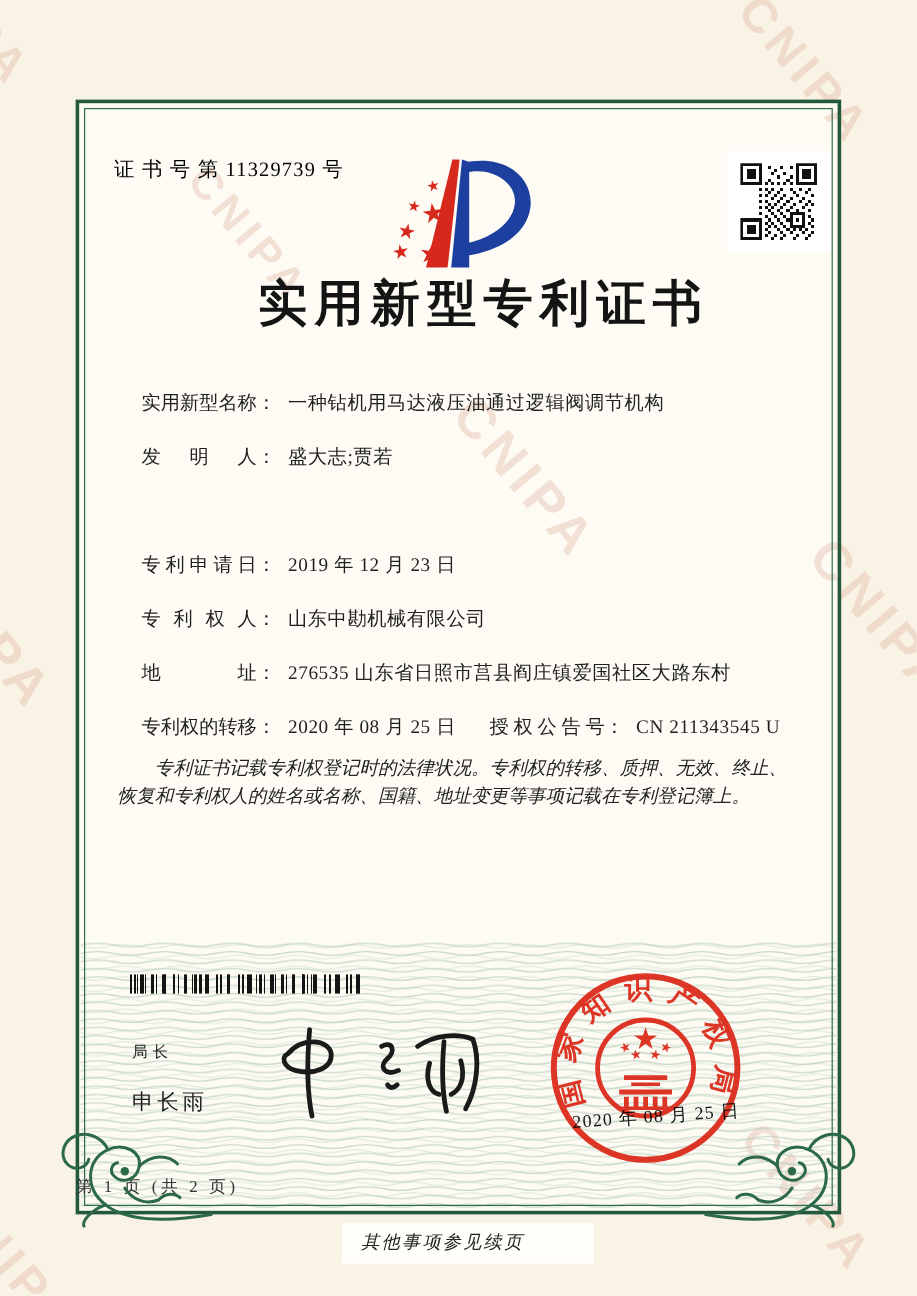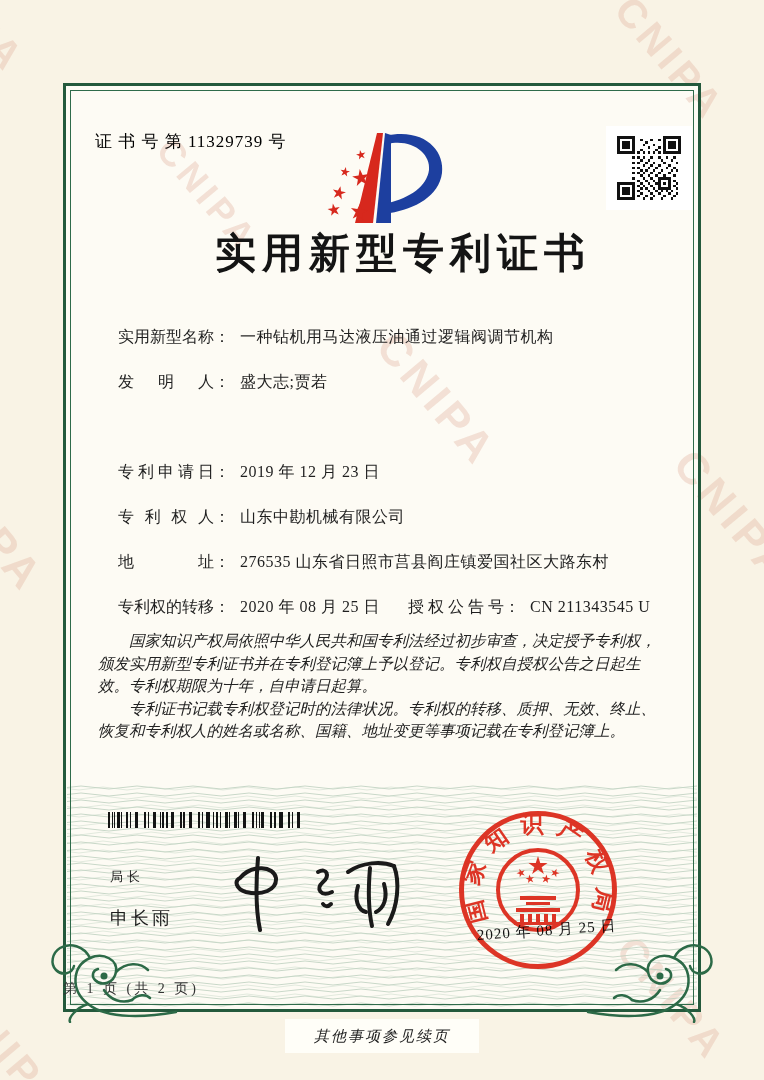--- a/index.html
+++ b/index.html
@@ -51,21 +51,21 @@
   .seal-date{position:absolute;left:477px;top:926px;font-size:15px;letter-spacing:1px;color:#151515;
              transform:rotate(-4deg);transform-origin:left center;mix-blend-mode:multiply;white-space:nowrap;}
 
   .page-info{position:absolute;left:63px;top:980px;width:638px;font-size:14px;letter-spacing:3px;color:#333;}
 
   .ornament{position:absolute;z-index:5;}
   .orn-left{left:48px;top:938px;}
   .orn-right{left:586px;top:938px;transform:scaleX(-1);}
 
   .footer-note{position:absolute;left:285px;top:1019px;width:194px;height:34px;background:#fffef8;z-index:6;
-               text-align:center;line-height:34px;font-size:15px;font-style:italic;letter-spacing:2px;color:#222;}
+               text-align:left;line-height:34px;font-size:15px;font-style:italic;letter-spacing:2px;color:#222;padding-left:16px;}
 </style>
 </head>
 <body>
 
 <div class="page">
 
   <span class="wm" style="left:-60px;top:-60px">CNIPA</span>
   <span class="wm" style="left:640px;top:-12px">CNIPA</span>
   <span class="wm" style="left:180px;top:130px;font-size:36px">CNIPA</span>
   <span class="wm" style="left:405px;top:322px;font-size:44px">CNIPA</span>
@@ -167,21 +167,20 @@
       <span class="flabel">地址</span><span class="fcolon">：</span><span class="fvalue">276535 山东省日照市莒县阎庄镇爱国社区大路东村</span>
     </div>
     <div class="field-row" style="top:596px">
       <span class="flabel">专利权的转移</span><span class="fcolon">：</span><span class="fvalue">2020 年 08 月 25 日</span>
       <span class="pair2">
         <span class="flabel">授权公告号</span><span class="fcolon">：</span><span class="fvalue">CN 211343545 U</span>
       </span>
     </div>
 
     <div class="body-text">
-      <p>国家知识产权局依照中华人民共和国专利法经过初步审查，决定授予专利权，颁发实用新型专利证书并在专利登记簿上予以登记。专利权自授权公告之日起生效。专利权期限为十年，自申请日起算。</p>
       <p>专利证书记载专利权登记时的法律状况。专利权的转移、质押、无效、终止、恢复和专利权人的姓名或名称、国籍、地址变更等事项记载在专利登记簿上。</p>
     </div>
 
     <div class="barcode"></div>
 
     <div class="director-label">局长</div>
     <div class="director-name">申长雨</div>
 
     <svg class="signature" width="195" height="90" viewBox="0 0 195 90">
       <g fill="none" stroke="#1a1a1a" stroke-width="4" stroke-linecap="round" stroke-linejoin="round">

